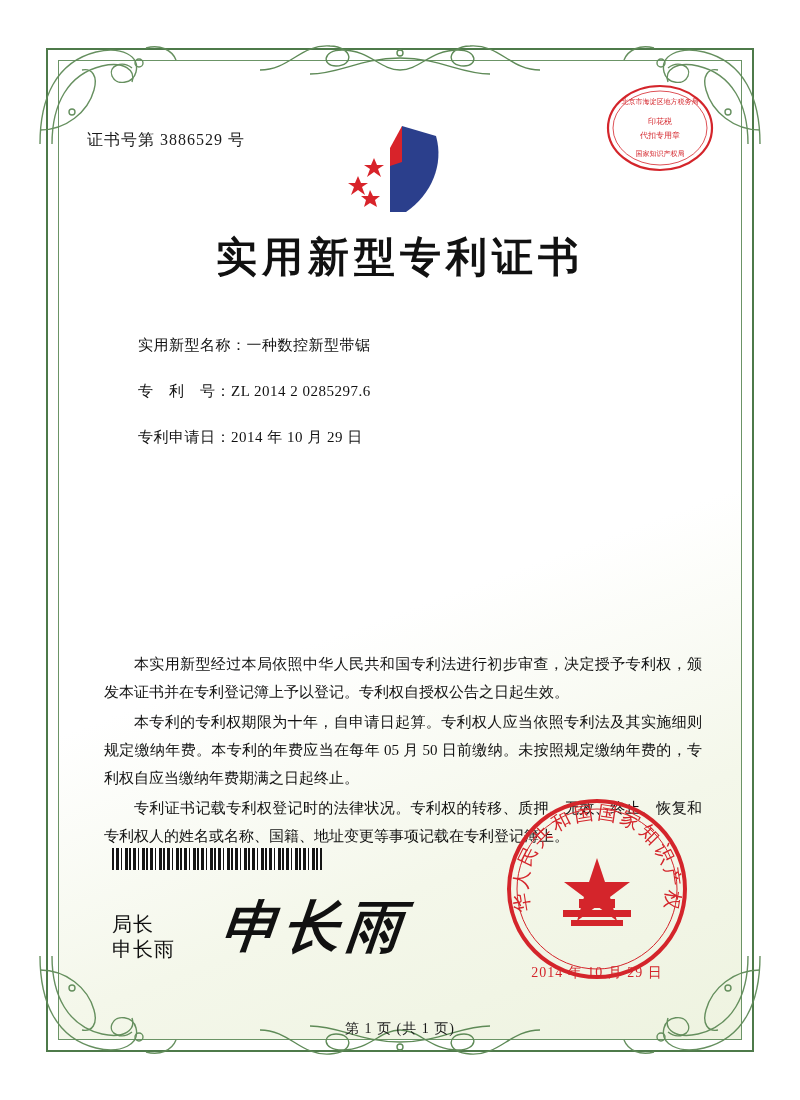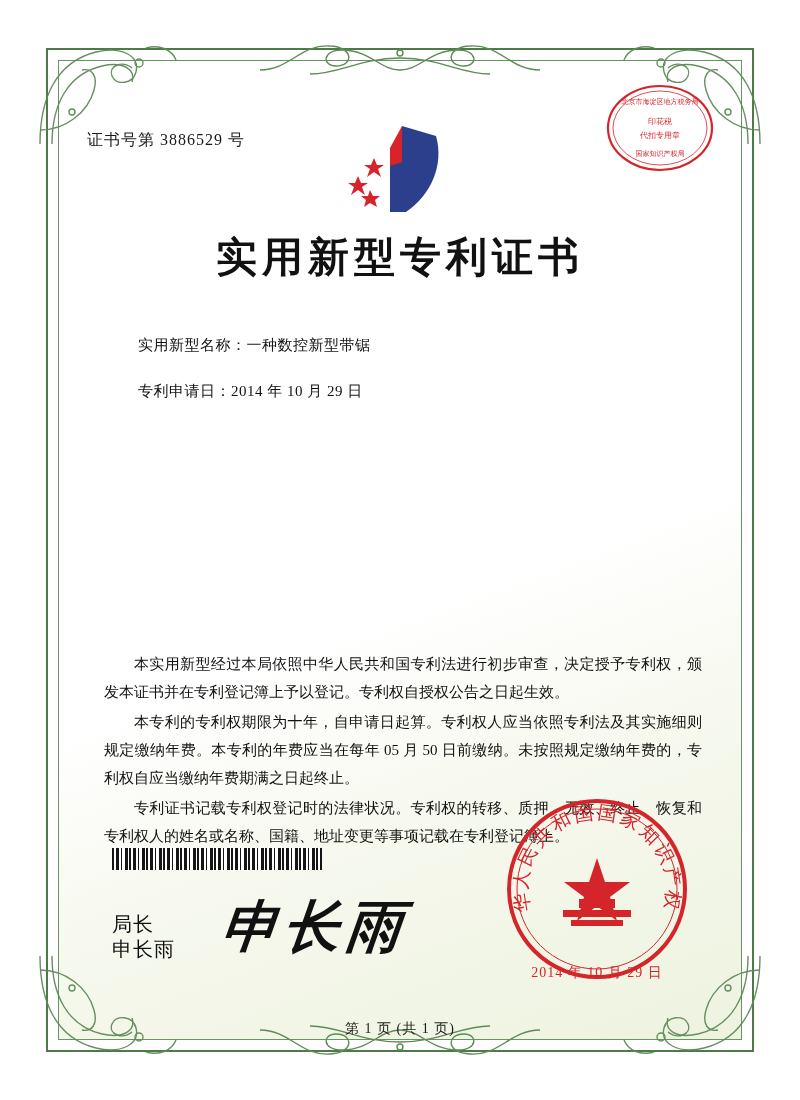--- a/index.html
+++ b/index.html
@@ -304,20 +304,24 @@
     <text x="56" y="56" font-size="8" fill="#d4252b" text-anchor="middle" font-family="'Liberation Serif',serif">代扣专用章</text>
     <text x="56" y="74" font-size="7" fill="#d4252b" text-anchor="middle" font-family="'Liberation Serif',serif">国家知识产权局</text>
   </svg>
 
   <div class="doc-title">实用新型专利证书</div>
 
   <div class="fields">
     <div class="field-row">
       <span class="field-label">实用新型名称：</span>
       <span class="field-value">一种数控新型带锯</span>
+    </div>
+    <div class="field-row">
+      <span class="field-label">专　利　号：</span>
+      <span class="field-value">ZL 2014 2 0285297.6</span>
     </div>
     <div class="field-row">
       <span class="field-label">专利申请日：</span>
       <span class="field-value">2014 年 10 月 29 日</span>
     </div>
   </div>
 
   <div class="body-text">
     <p>本实用新型经过本局依照中华人民共和国专利法进行初步审查，决定授予专利权，颁发本证书并在专利登记簿上予以登记。专利权自授权公告之日起生效。</p>
     <p>本专利的专利权期限为十年，自申请日起算。专利权人应当依照专利法及其实施细则规定缴纳年费。本专利的年费应当在每年 05 月 50 日前缴纳。未按照规定缴纳年费的，专利权自应当缴纳年费期满之日起终止。</p>

